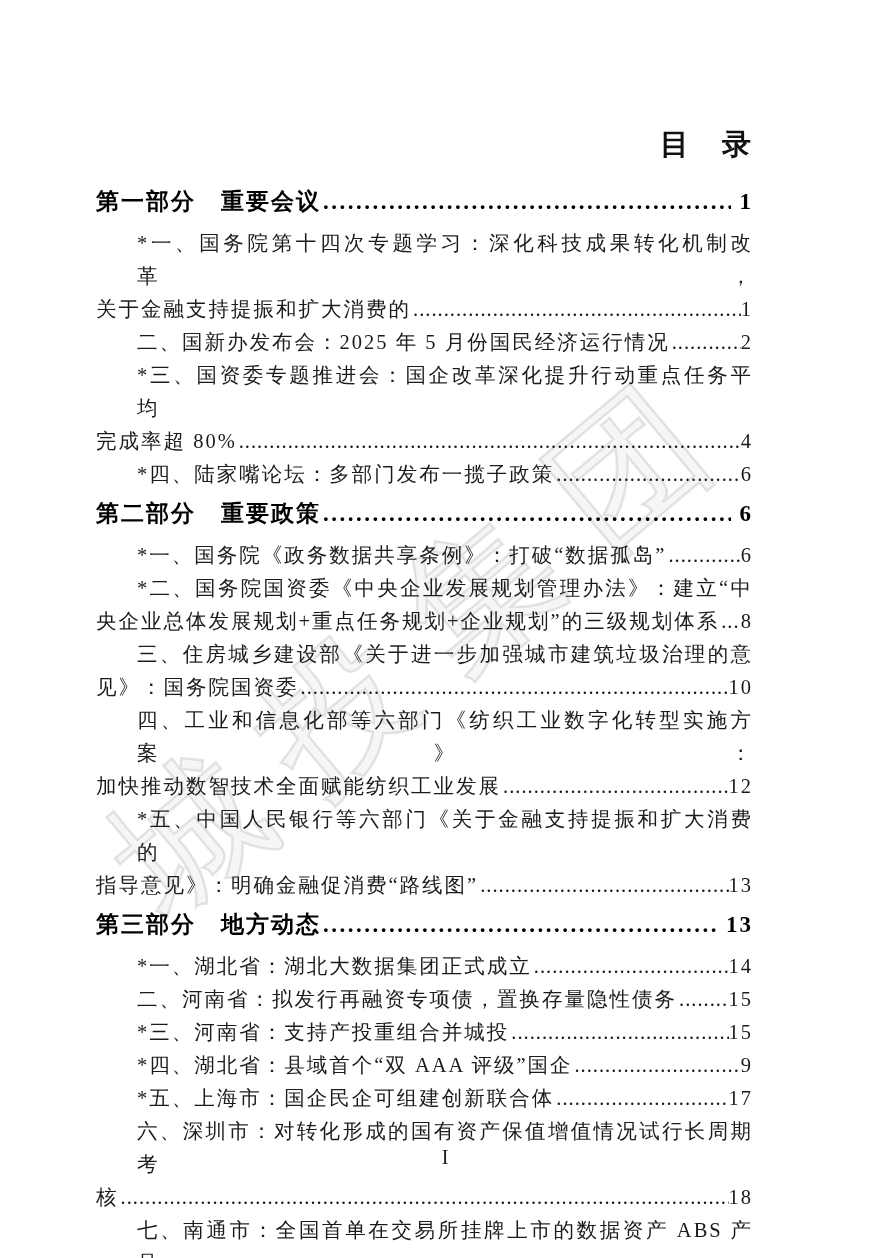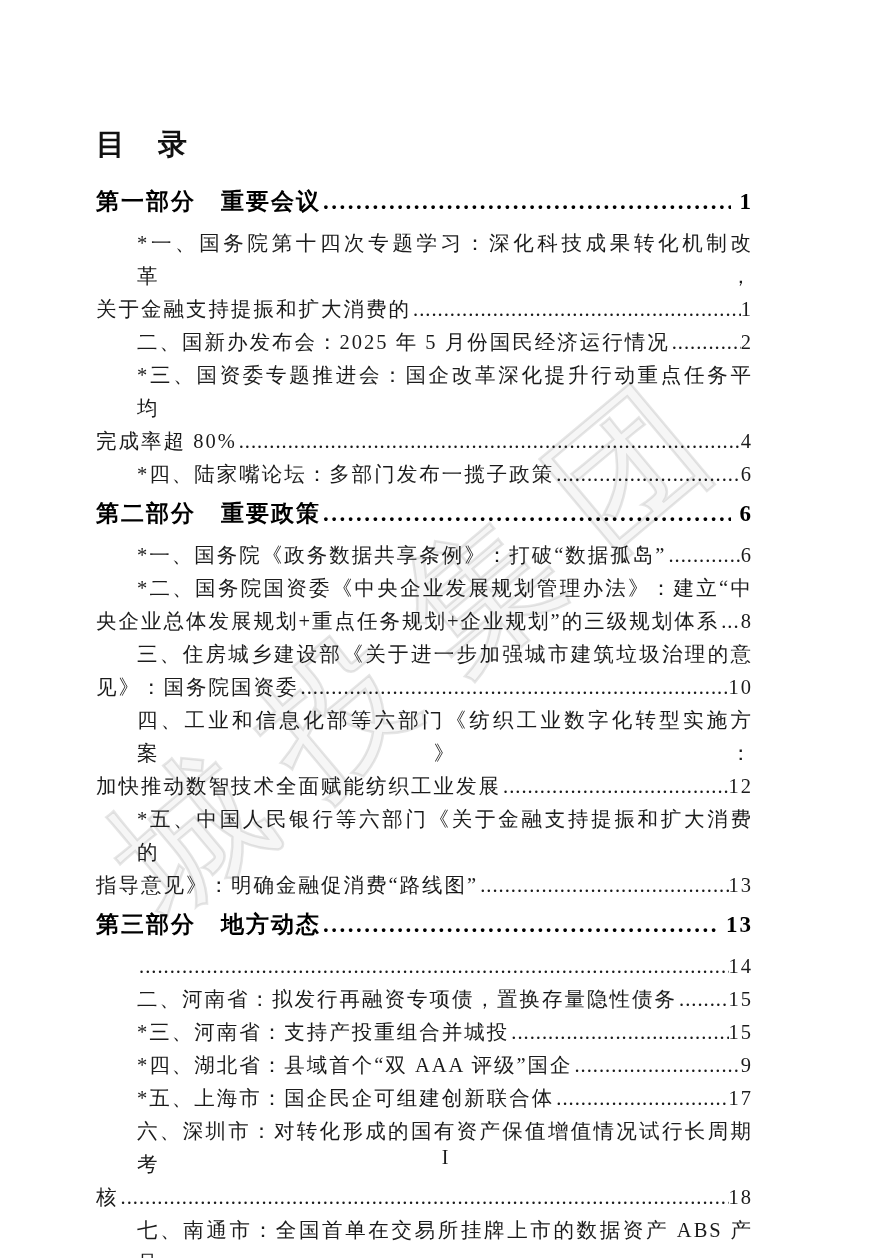--- a/index.html
+++ b/index.html
@@ -35,21 +35,21 @@
     pointer-events: none;
   }
   .content {
     position: absolute;
     left: 96px;
     top: 122px;
     width: 657px;
     z-index: 1;
   }
   .doc-title {
-    text-align: left;
+    text-align: right;
     font-size: 29px;
     font-weight: bold;
     line-height: 44px;
     margin-bottom: 16px;
     letter-spacing: 2px;
     color: #111;
   }
   .row {
     display: flex;
     align-items: flex-start;
@@ -166,20 +166,21 @@
           <span class="txt">指导意见》：明确金融促消费“路线图”</span>
           <span class="dots">................................................................................................................................................................</span>
           <span class="pg">13</span>
         </div>
         <div class="row part">
           <span class="txt">第三部分　地方动态</span>
           <span class="dots">................................................................................................................................................................</span>
           <span class="pg">13</span>
         </div>
         <div class="row item indent">
+          <span class="txt">*一、湖北省：湖北大数据集团正式成立</span>
           <span class="dots">................................................................................................................................................................</span>
           <span class="pg">14</span>
         </div>
         <div class="row item indent">
           <span class="txt">二、河南省：拟发行再融资专项债，置换存量隐性债务</span>
           <span class="dots">................................................................................................................................................................</span>
           <span class="pg">15</span>
         </div>
         <div class="row item indent">
           <span class="txt">*三、河南省：支持产投重组合并城投</span>

